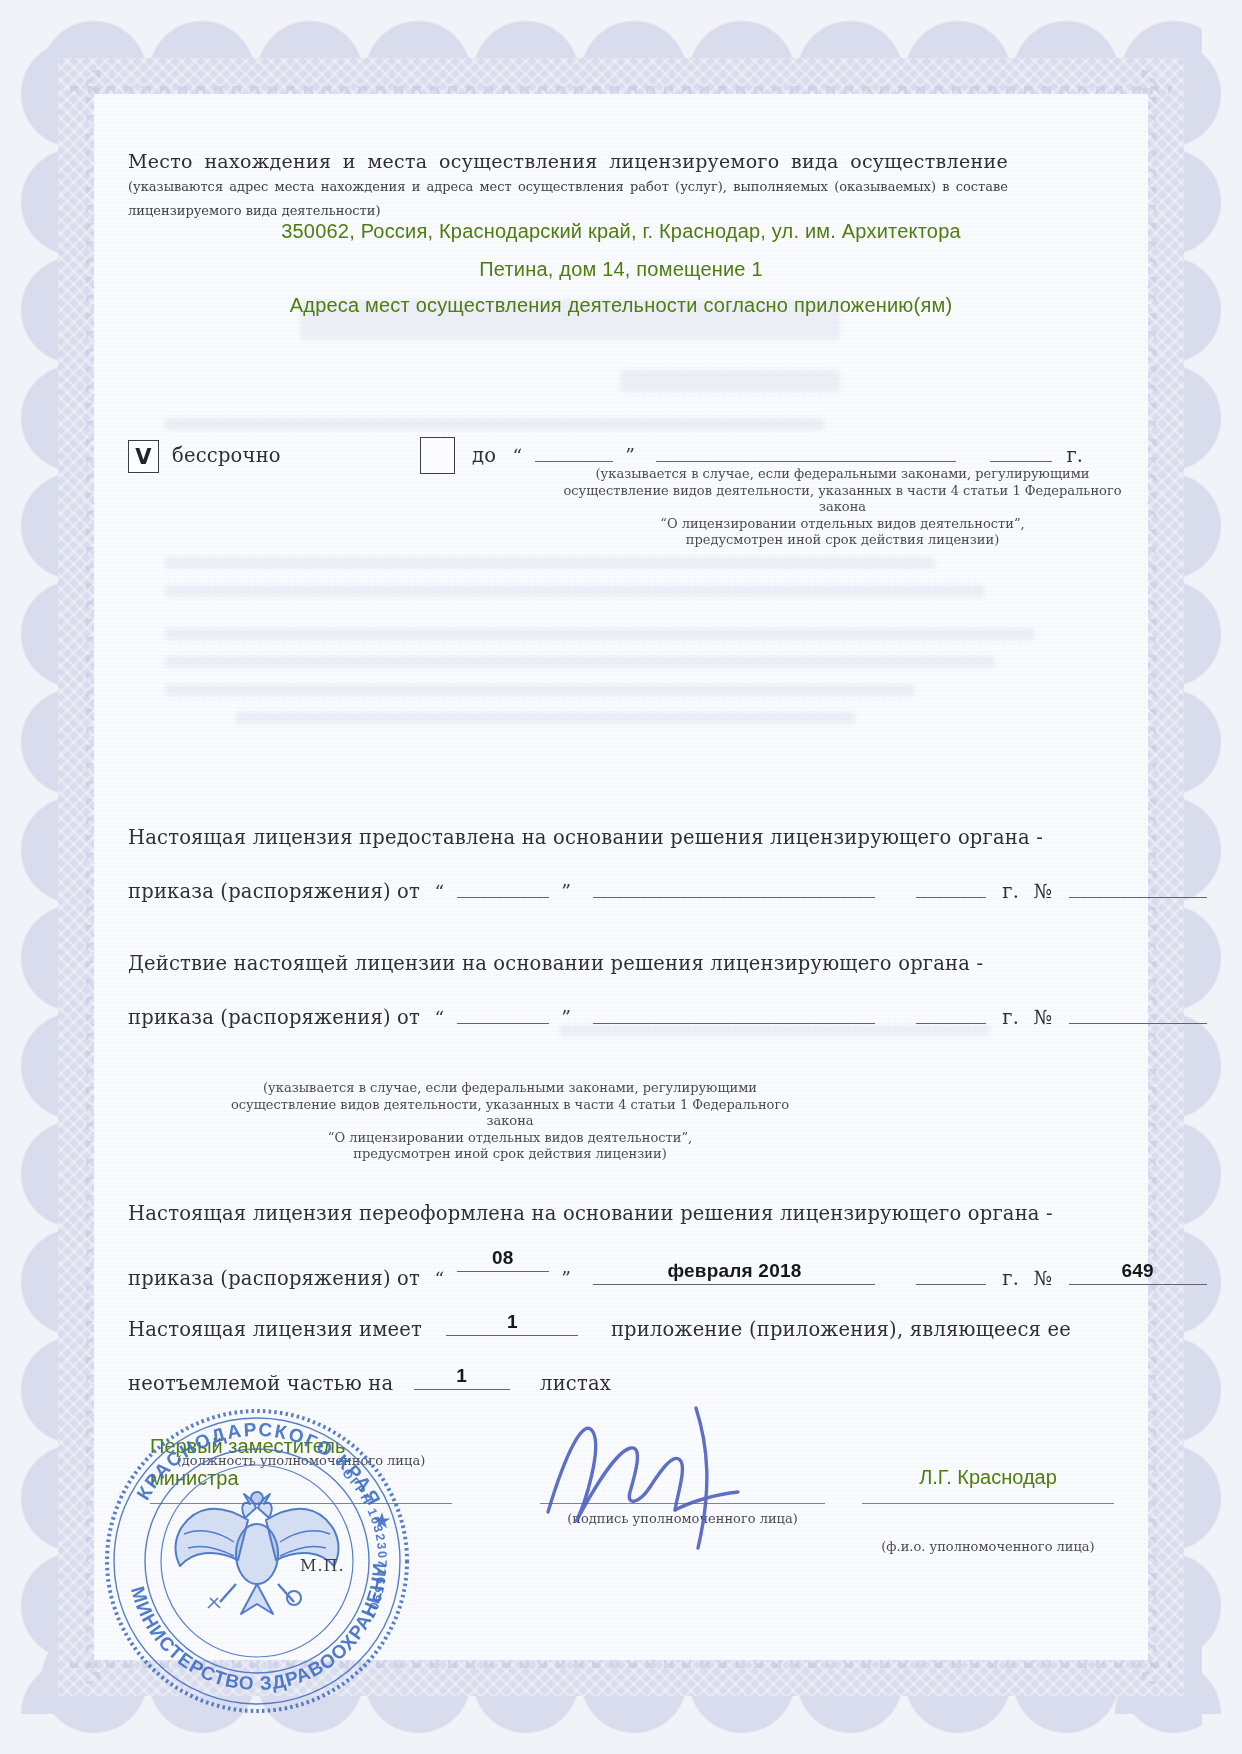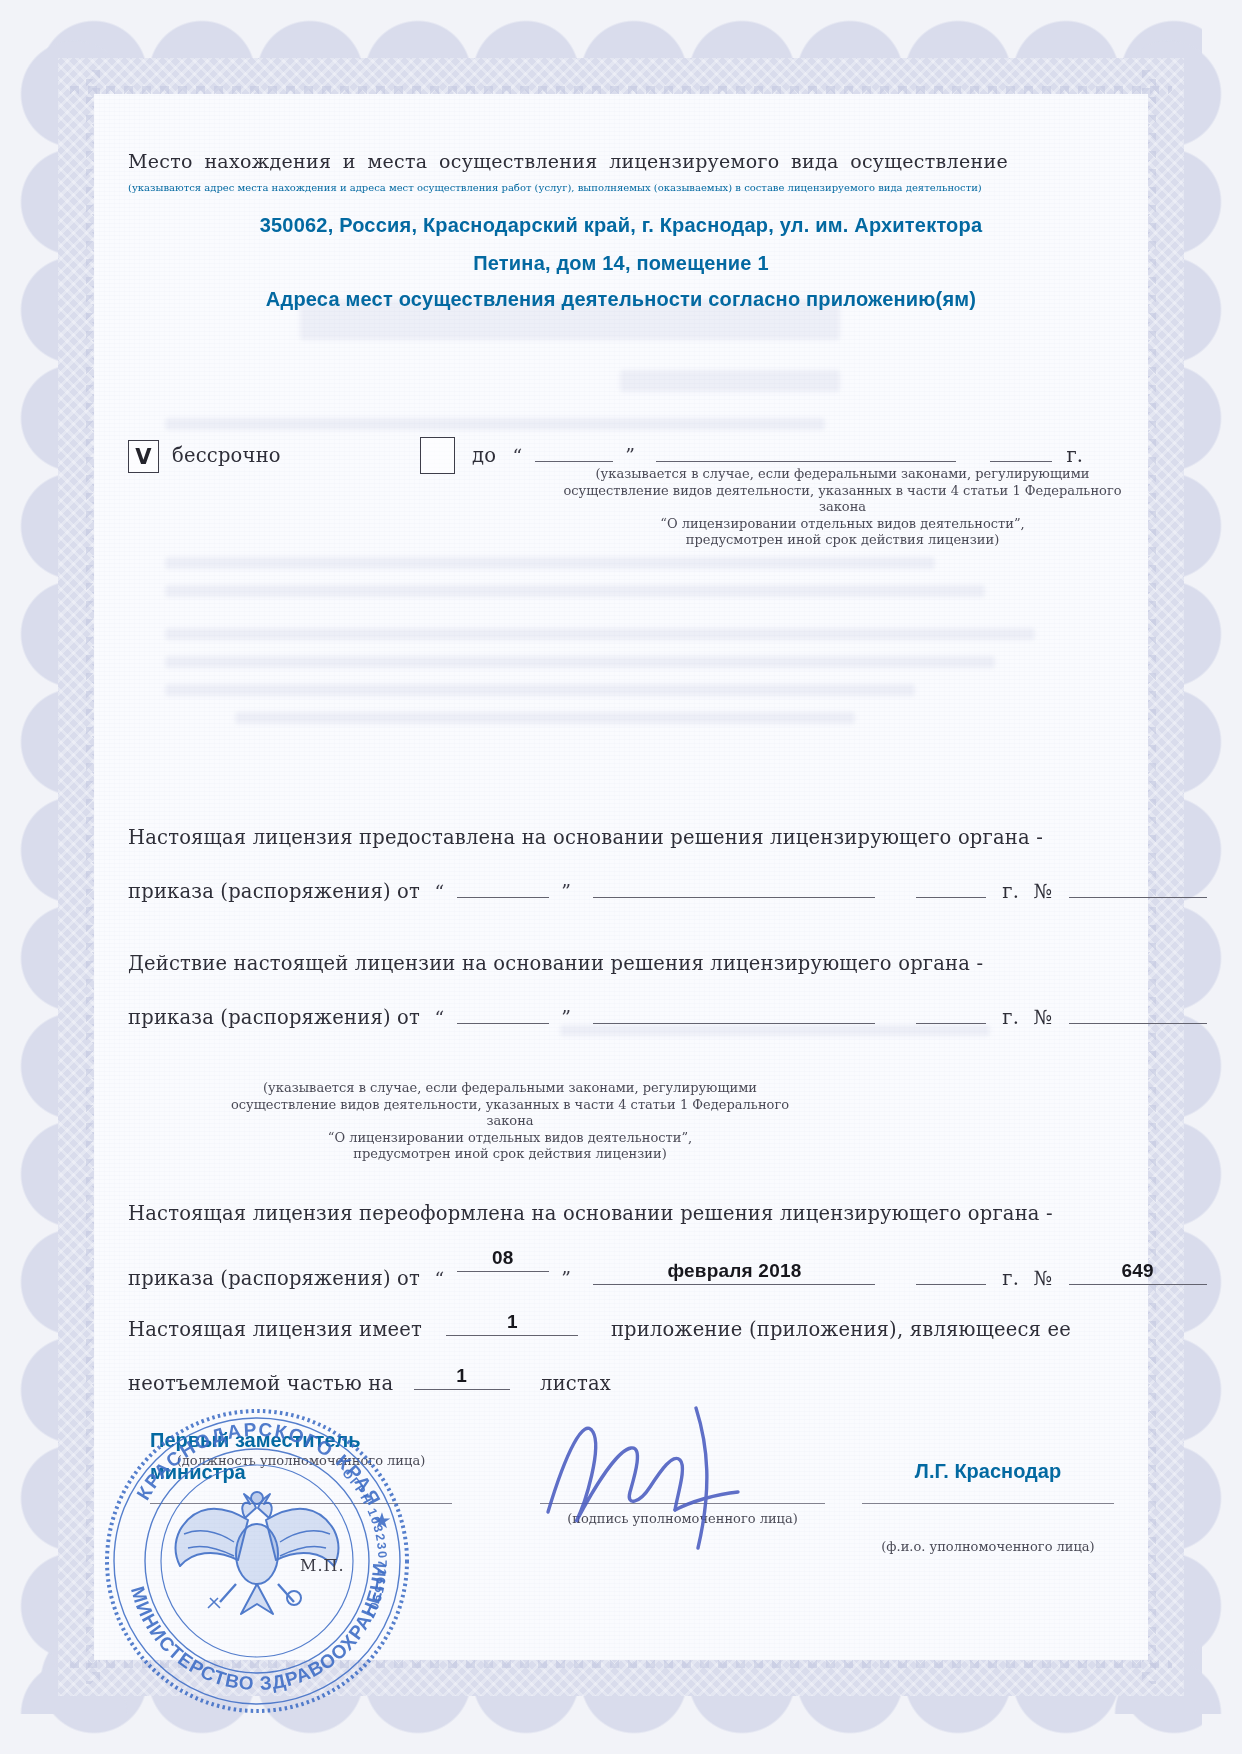--- a/index.html
+++ b/index.html
@@ -37,24 +37,24 @@
       linear-gradient(315deg,transparent 75%,#c3c8e0 75%) 0 9px/14px 18px repeat-y;}
   .zig.l{left:86px;} .zig.r{right:86px;transform:scaleX(-1);}
   .panel{position:absolute;inset:94px;background:#fafbfe;
     background-image:repeating-linear-gradient(0deg, rgba(125,140,190,.03) 0 1px, transparent 1px 4px),
                      repeating-linear-gradient(90deg, rgba(125,140,190,.02) 0 1px, transparent 1px 5px);
   }
   
   .ghost{position:absolute;background:rgba(100,115,170,.085);border-radius:4px;filter:blur(2px);}
   
   .serif{font-family:"DejaVu Serif",serif;color:#2e2e38;}
-  .boldsans{font-family:"Liberation Sans",sans-serif;font-weight:700;color:#0369a1;}
+  .boldsans{font-family:"Liberation Sans",sans-serif;font-weight:400;color:#4d7c0f;margin-top:6px;}
   .headblock{position:absolute;left:128px;top:150px;width:880px;line-height:23px;text-align:justify;}
   .headblock .lead{font-size:19px;letter-spacing:.3px;}
-  .headblock .note{font-size:10px;color:#0369a1;}
+  .headblock .note{font-size:13px;color:#404040;}
   .addr{position:absolute;left:94px;right:94px;text-align:center;font-size:20px;letter-spacing:.2px;}
   .small-note{position:absolute;font-size:13px;line-height:16.5px;color:#4a4a56;text-align:center;}
   .row{position:absolute;font-size:19.5px;letter-spacing:.2px;white-space:nowrap;}
   .blank{display:inline-block;position:relative;height:2px;border-bottom:1.4px solid #63636f;vertical-align:baseline;}
   .blank .val{position:absolute;bottom:2px;left:0;right:0;text-align:center;
     font-family:"Liberation Sans",sans-serif;font-weight:700;font-size:19px;color:#17171d;white-space:nowrap;}
   .q{font-size:19px;color:#3a3a46;}
   .cb{position:absolute;border:1.7px solid #3d3d49;background:rgba(255,255,255,.6);
       display:flex;align-items:center;justify-content:center;}
   .cb .mark{font-family:"DejaVu Sans",sans-serif;font-weight:700;font-size:21px;color:#23232b;}

